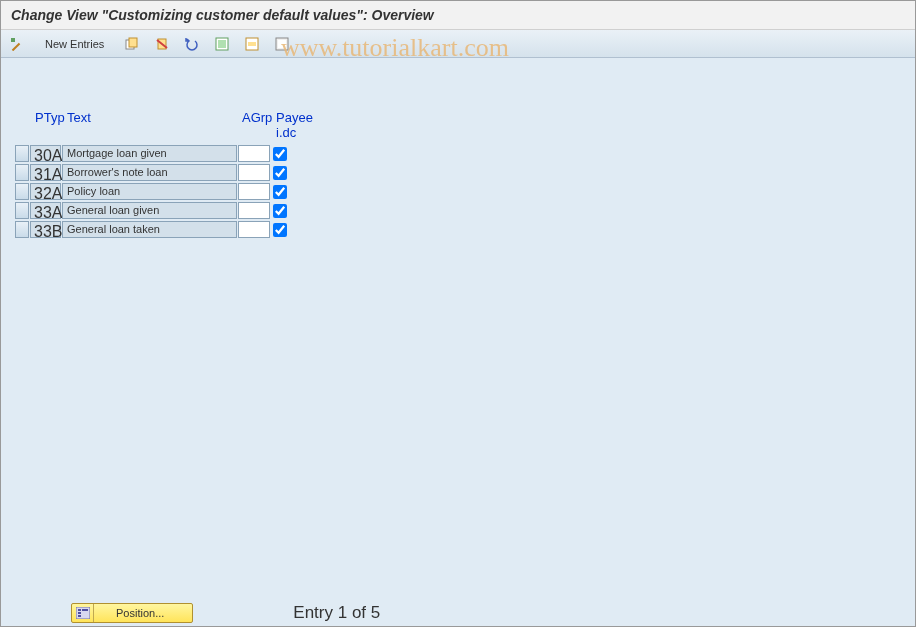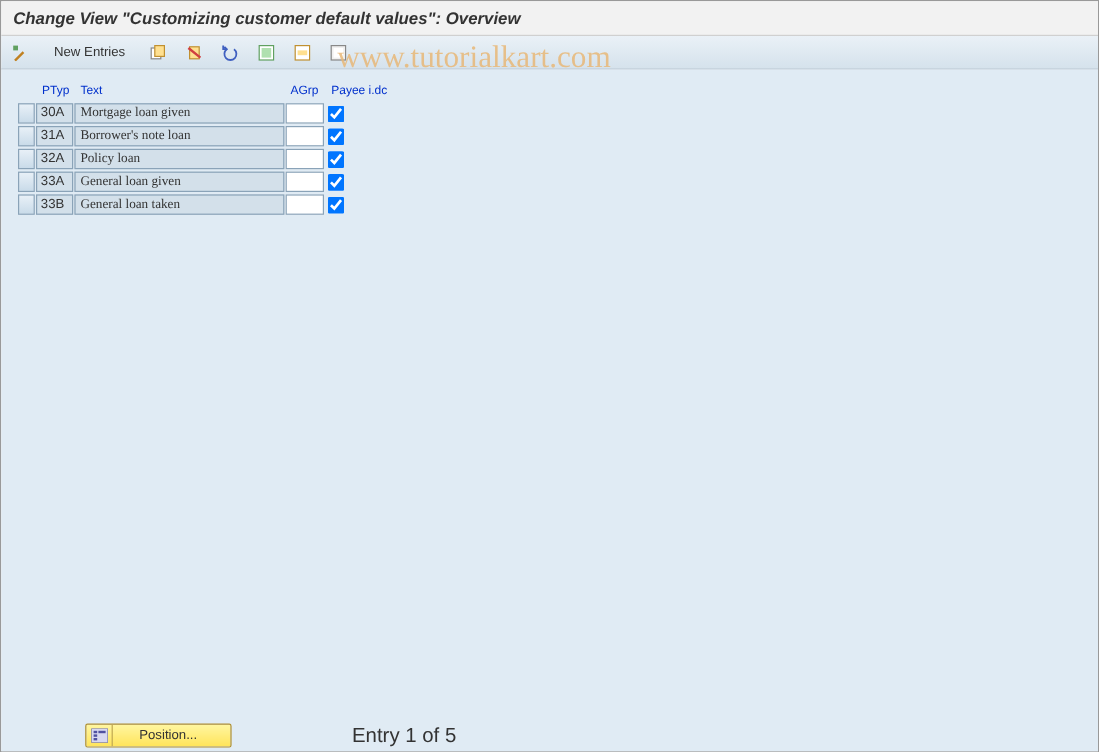--- a/index.html
+++ b/index.html
@@ -62,22 +62,23 @@
       padding: 10px 10px 0 10px;
       position: relative;
     }
     .table-header {
       display: flex;
       padding-left: 4px;
       margin-bottom: 2px;
     }
     .th {
       color: #0030cc;
-      font-size: 10px;
+      font-size: 13px;
       padding: 2px 4px;
+      margin-top: 40px;
     }
     .th-sel { width: 16px; }
     .th-ptyp { width: 32px; }
     .th-text { width: 175px; }
     .th-agrp { width: 34px; }
     .th-payee { width: 60px; }
     .table-rows { padding-left: 4px; }
     .row {
       display: flex;
       align-items: center;
@@ -91,34 +92,33 @@
       border: 1px solid #8aa3b8;
       margin-right: 1px;
       cursor: pointer;
     }
     .cell-ptyp {
       width: 31px;
       height: 17px;
       background: #d3e0ea;
       border: 1px solid #8aa3b8;
       padding: 1px 3px;
-      font-size: 11px;
+      font-size: 16px;
       color: #333;
       margin-right: 1px;
     }
     .cell-text {
       width: 175px;
       height: 17px;
       background: #d3e0ea;
       border: 1px solid #8aa3b8;
       padding: 1px 4px;
       font-size: 11px;
       color: #333;
       margin-right: 1px;
-      font-family: Liberation Serif, serif;
     }
     .cell-agrp {
       width: 32px;
       height: 17px;
       background: #fff;
       border: 1px solid #8aa3b8;
       margin-right: 3px;
     }
     .cell-payee {
       width: 14px;

